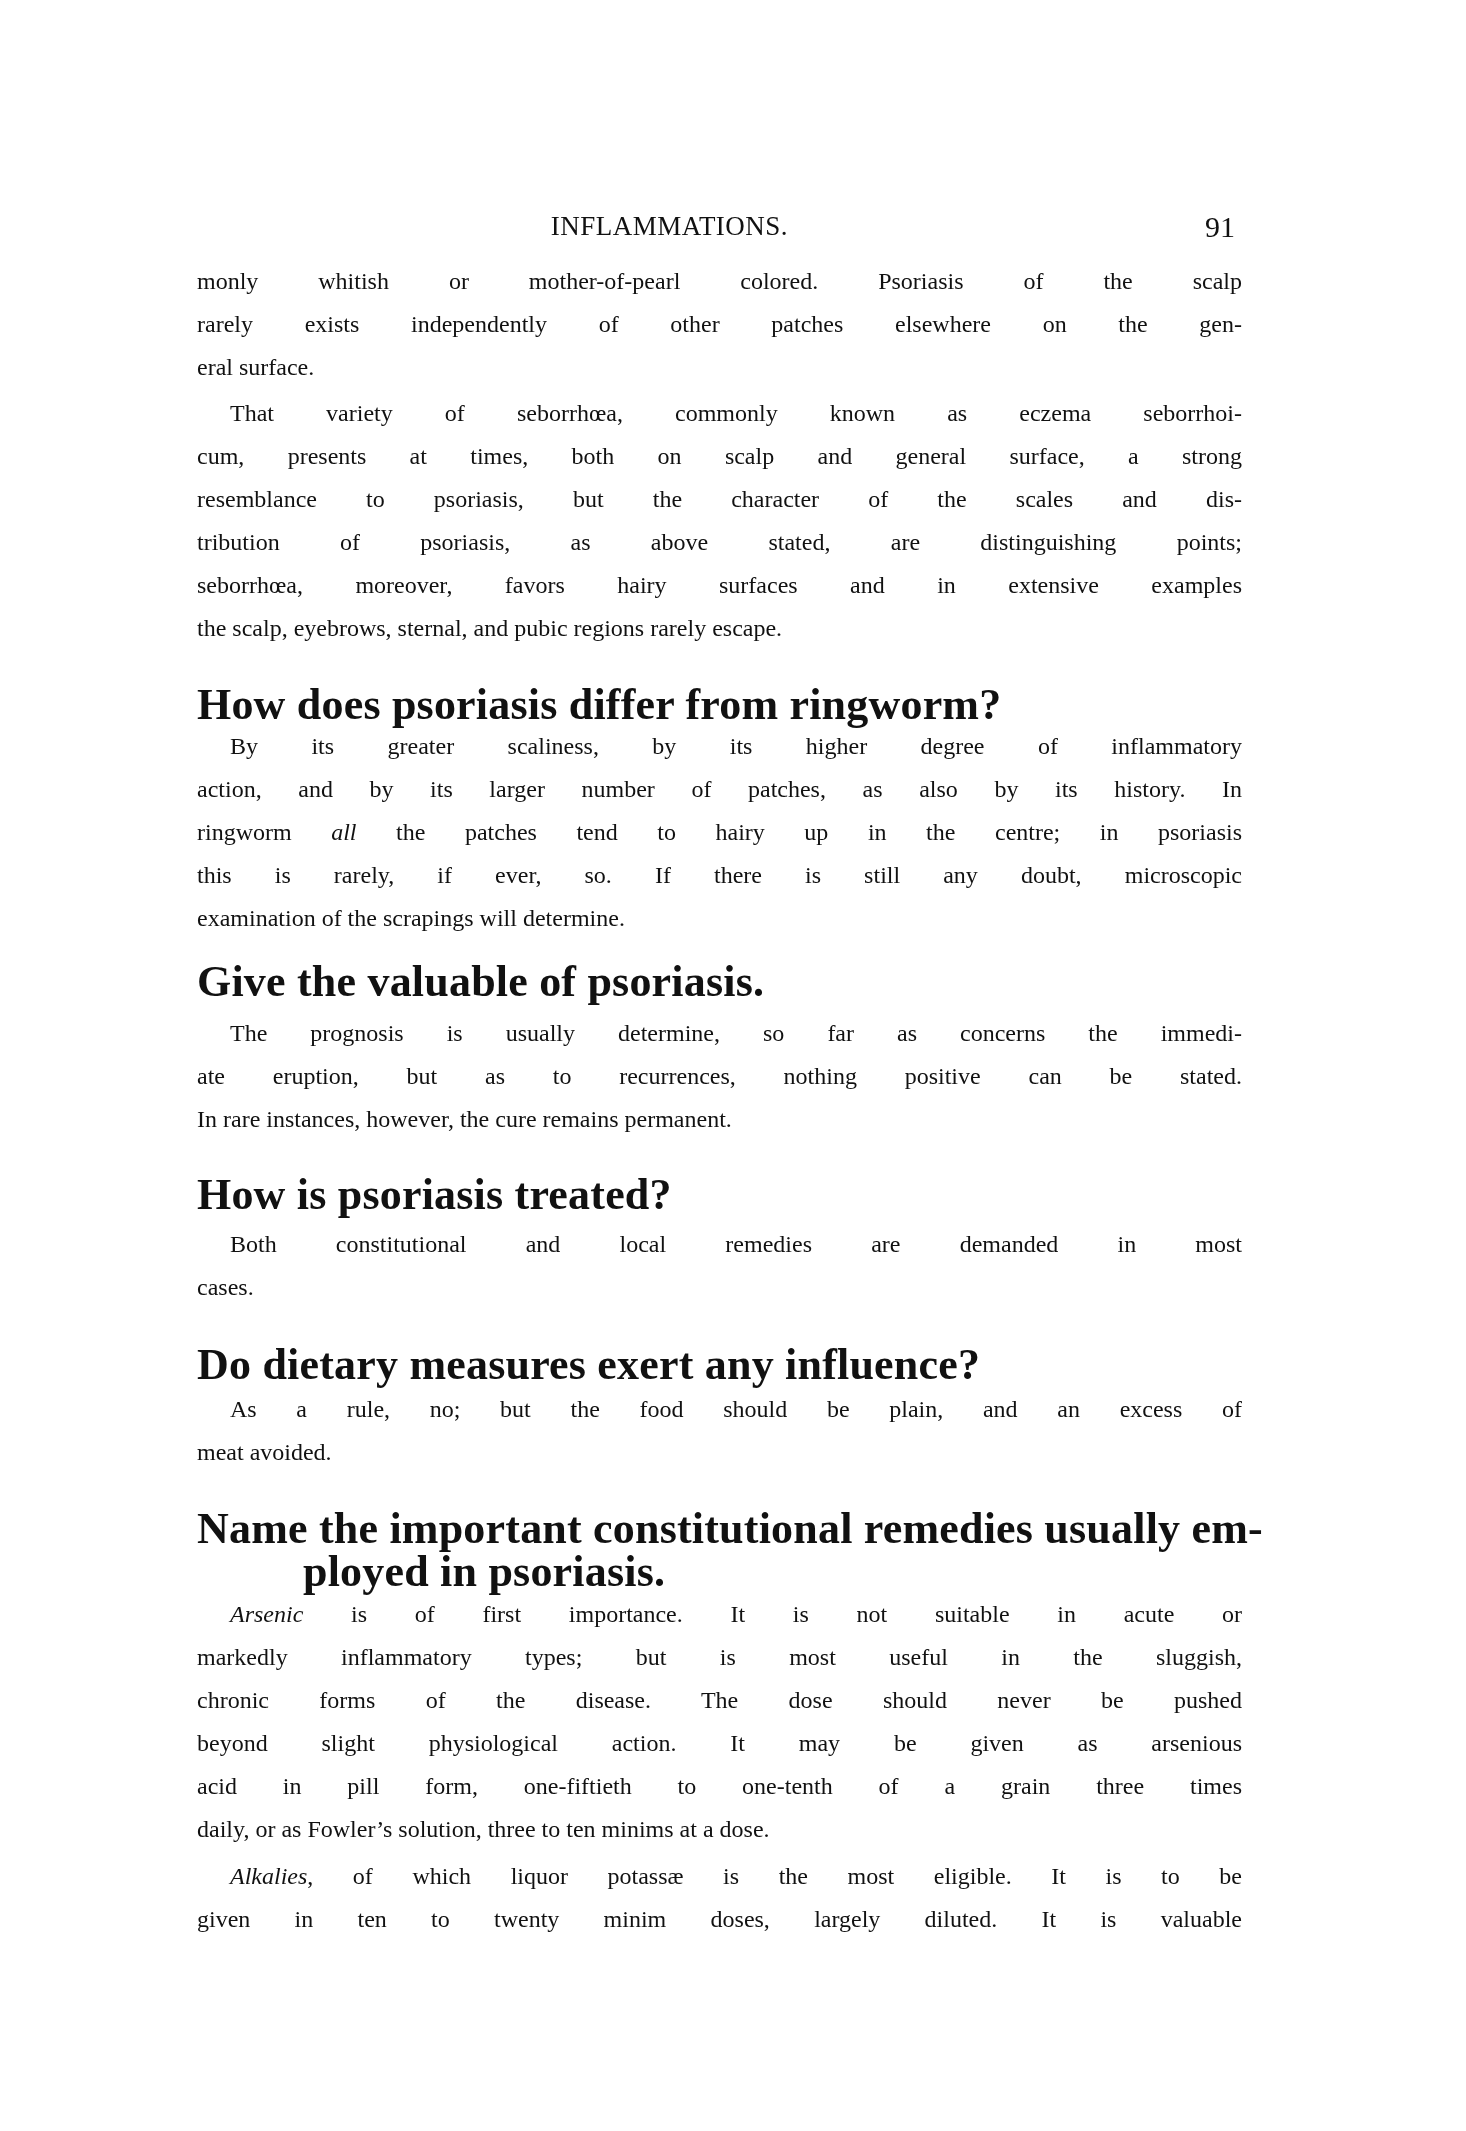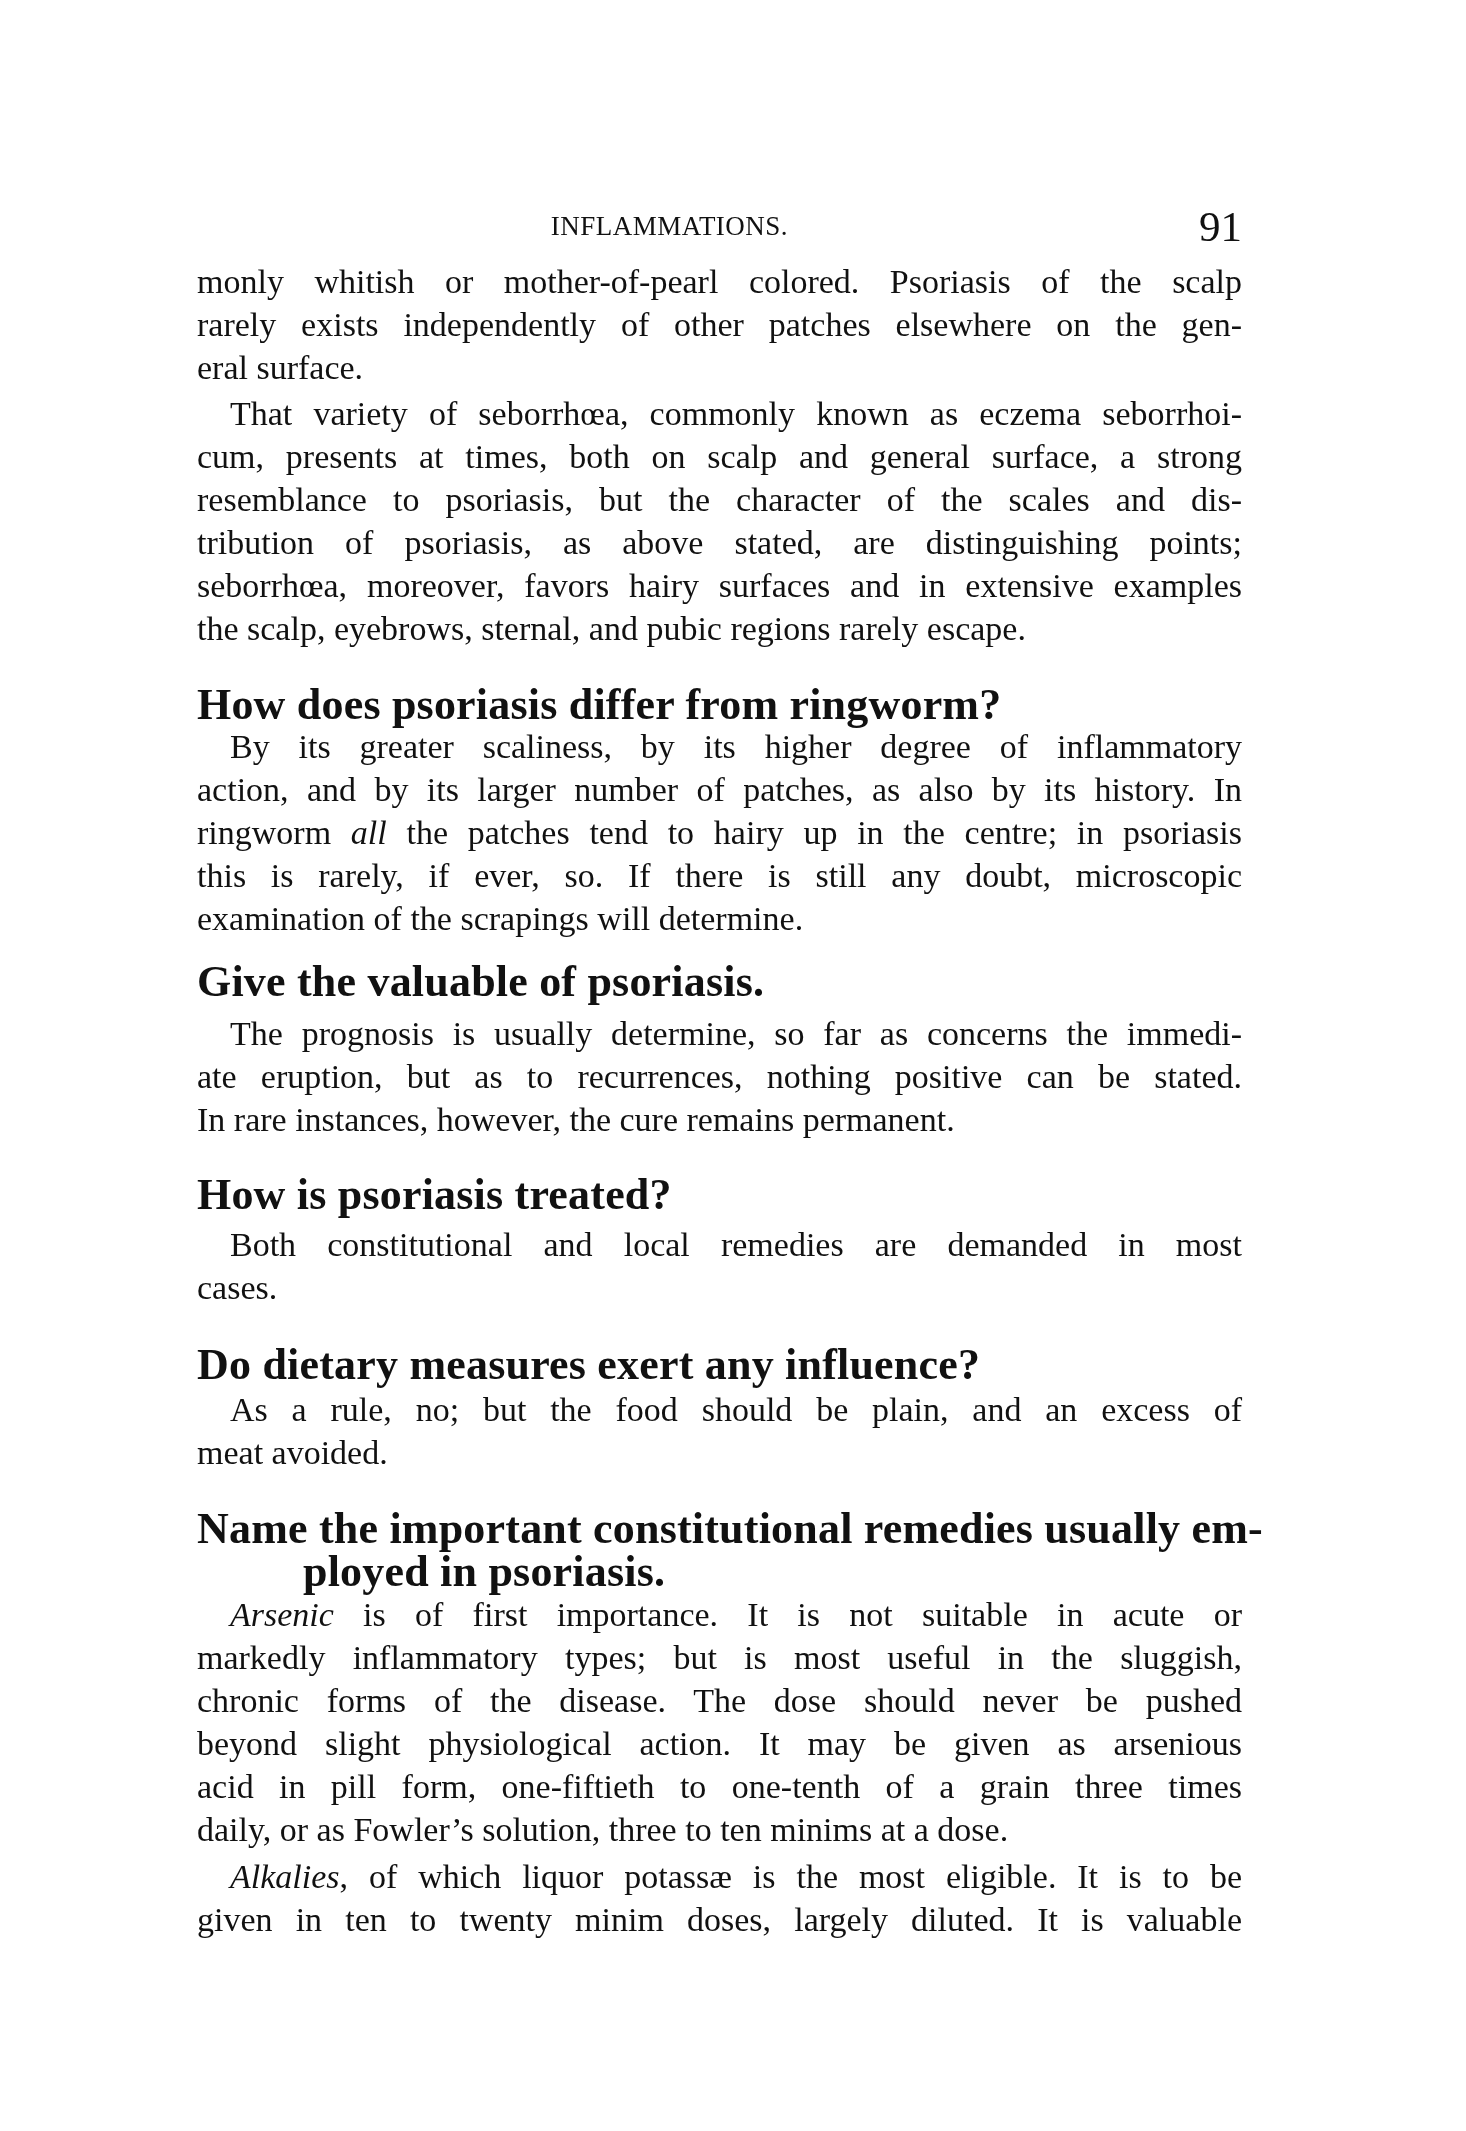--- a/index.html
+++ b/index.html
@@ -32,33 +32,33 @@
   .running-title {
     position: absolute;
     left: 0; right: 0;
     text-align: center;
     font-size: 27px;
     letter-spacing: 0.5px;
     padding-right: 100px;
   }
   .page-number {
     position: absolute;
-    right: 0;
-    font-size: 43px;
+    right: 7px;
+    font-size: 30px;
   }
   .block {
     position: absolute;
     left: 197px;
     width: 1045px;
   }
   .line {
     display: block;
     height: 43px;
     line-height: 43px;
-    font-size: 34px;
+    font-size: 24px;
     white-space: nowrap;
     text-align: justify;
     text-align-last: justify;
     overflow: visible;
   }
   .line.last {
     text-align-last: left;
   }
   .line.indent {
     padding-left: 33px;

